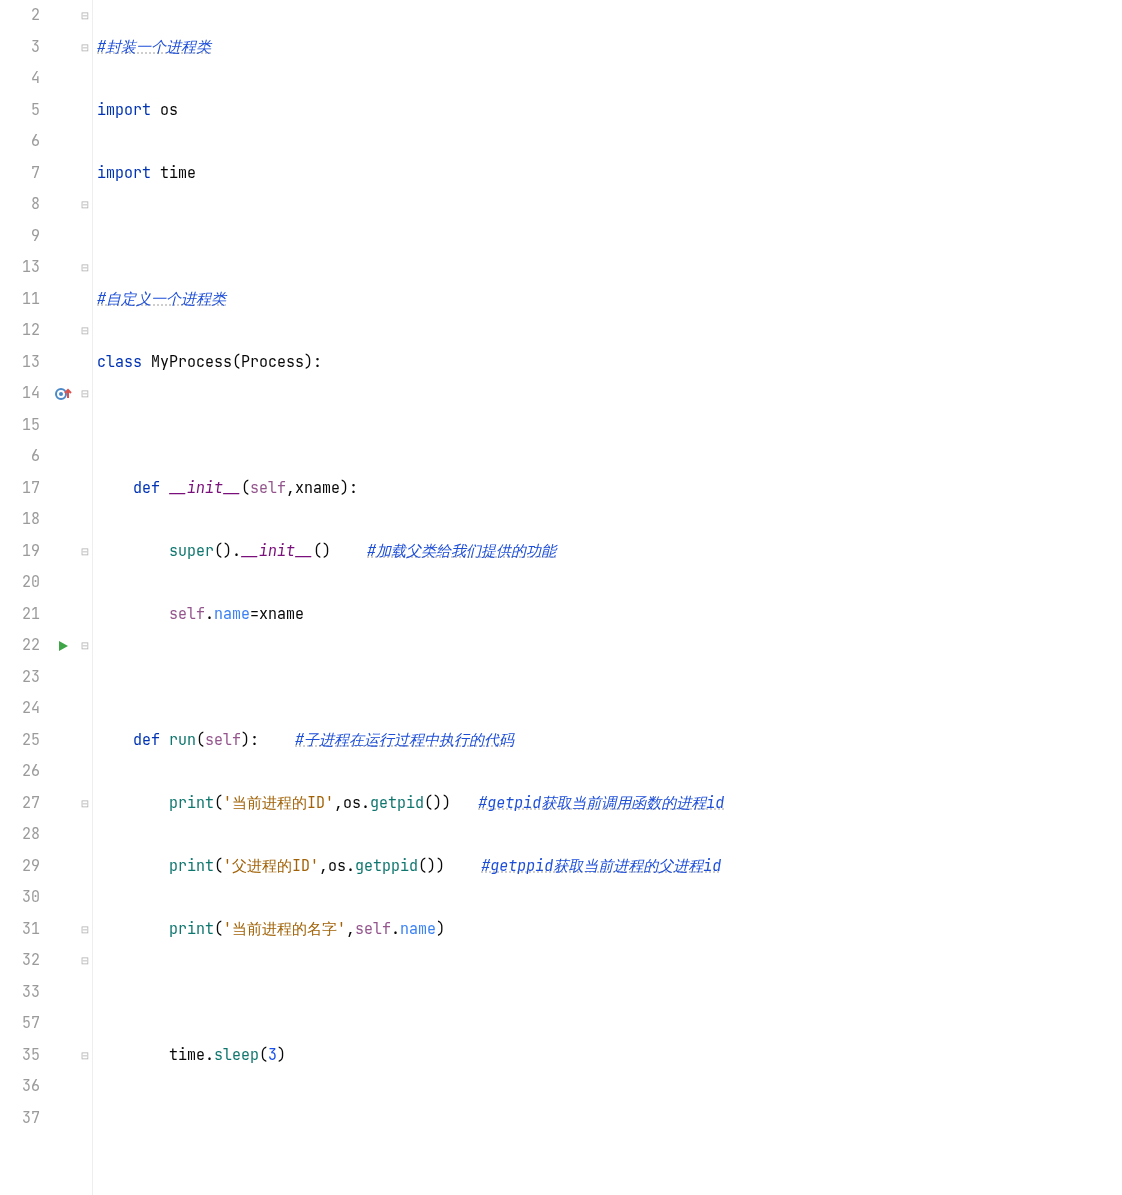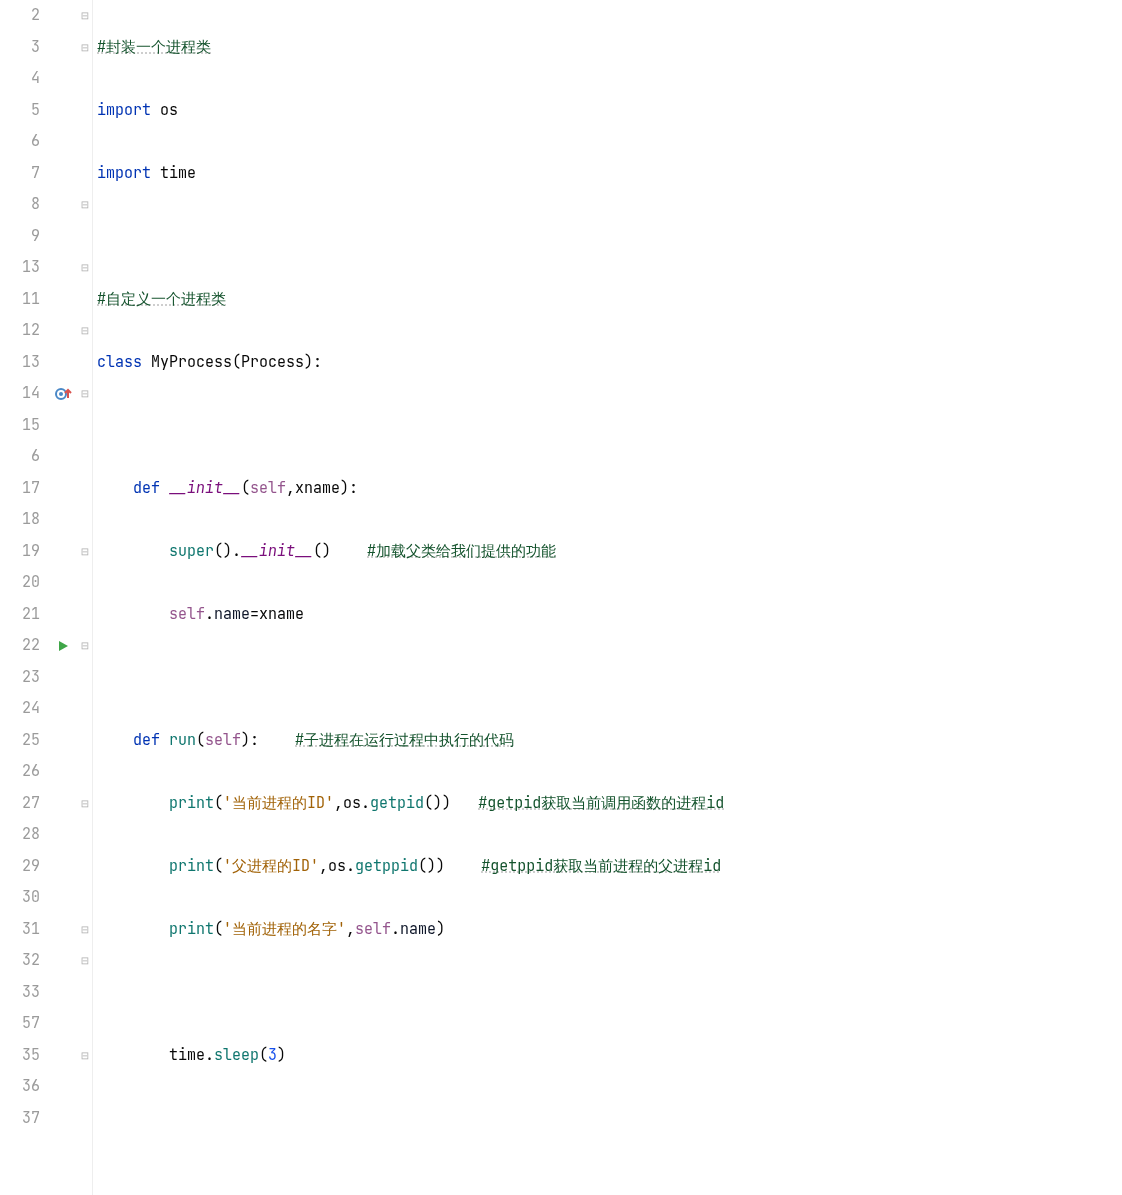--- a/index.html
+++ b/index.html
@@ -55,24 +55,24 @@
     padding-left: 4px;
     white-space: pre;
   }
   .code .ln { height: 31.5px; }
   .kw { color: #0033b3; }
   .fn { color: #7a0e7b; font-style: italic;}
   .fnname { color: #0f766e; }
   .self { color: #94558d; margin-top: 40px; }
   .str { color: #a16207; }
   .num { color: #1750eb; }
-  .cmt { color: #14532d; }
+  .cmt { color: #1d4ed8; font-style: italic; }
   .cmt-wave { text-decoration: underline dotted #bfbfbf; text-decoration-skip-ink: none;}
   .ident { color: #080808; }
-  .attr { color: #0f172a; }
+  .attr { color: #3b82f6; }
   .paren { color: #080808; }
 </style>
 </head>
 <body>
 
 <div class="editor">
 
   <div class="gutter">
     <div>2</div>
     <div>3</div>

